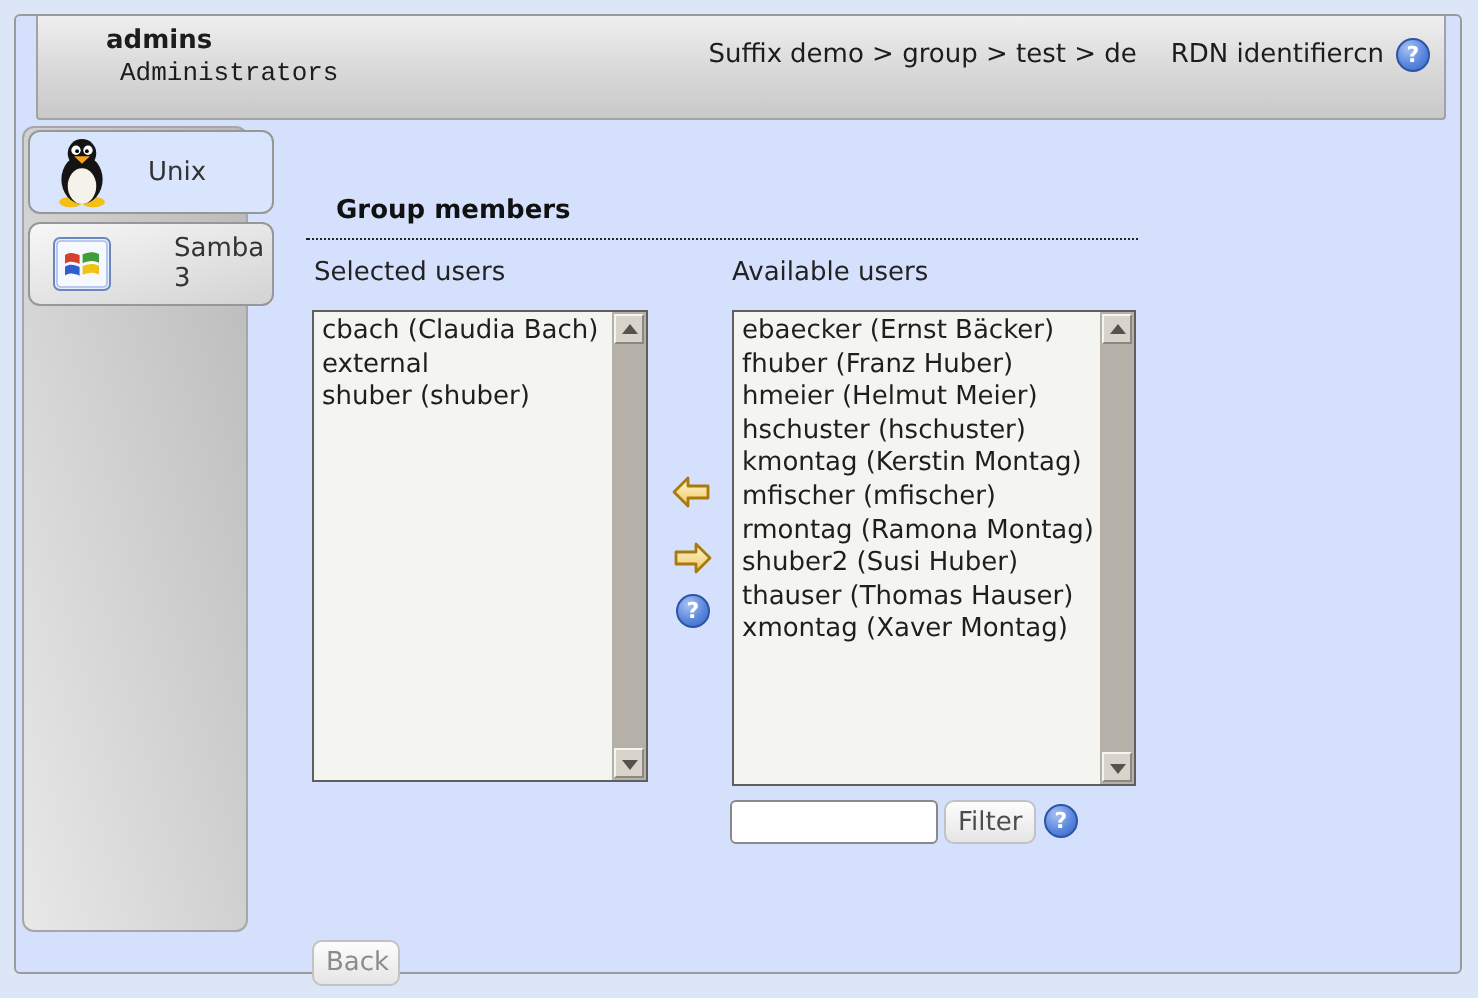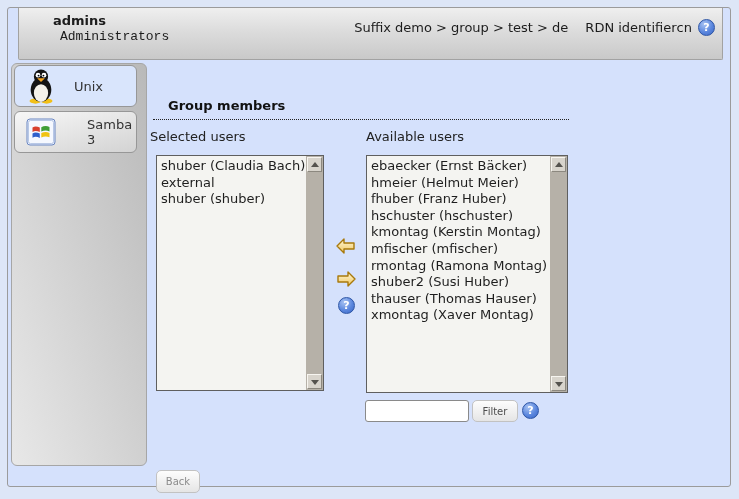--- a/index.html
+++ b/index.html
@@ -37,21 +37,21 @@
     width:17px; height:17px; border-radius:50%;
     background:radial-gradient(circle at 35% 28%, #a8c3f2, #5b87de 55%, #3a66c6);
     border:1px solid #2d55a5;
     color:#fff; font-weight:bold; font-size:11px;
     display:inline-flex; align-items:center; justify-content:center;
     cursor:pointer; flex:0 0 auto;
   }
   .header-right .help-icon { margin-left:6px; }
   
   .sidebar {
-    position:absolute; left:3px; top:55px; width:136px; height:403px;
+    position:absolute; left:3px; top:55px; width:113px; height:403px;
     border:1px solid #a6a6a6; border-radius:6px;
     background:linear-gradient(to bottom left,#b9b9b9,#e8e8e8);
   }
   .tab {
     position:absolute; left:2px; width:123px; height:42px;
     border:1px solid #979797; border-radius:6px;
     display:flex; align-items:center; padding-left:11px;
     color:#333; cursor:pointer;
   }
   .tab .tab-label { margin-left:18px; }
@@ -59,21 +59,21 @@
   .tab-samba { top:47px; background:linear-gradient(165deg,#f7f7f7,#d3d3d3);gap:13px; }
   .tab-icon { flex:0 0 auto; display:block; }
   
   .section-heading {
     position:absolute; left:145px; top:90px; width:416px;
     font-weight:bold; color:#111;
     padding:0 0 6px 15px;
     border-bottom:1px dotted #222;
   }
   .col-label { position:absolute; top:121px; color:#222; }
-  .label-selected { left:142px; }
+  .label-selected { left:149px; }
   .label-available { left:358px; }
   
   .listbox {
     position:absolute; top:147px; background:#f4f4f1;
     border:1px solid #5f5f5f;
   }
   .listbox-selected { left:148px; width:168px; height:236px; }
   .listbox-available { left:358px; width:202px; height:238px; }
   .list-items {
     position:absolute; left:0; top:0; right:17px; bottom:0;
@@ -109,21 +109,21 @@
   .help-mid { position:absolute; left:330px; top:289px; }
   
   .filter-input {
     position:absolute; left:357px; top:392px; width:104px; height:22px;
     border:1px solid #8a8a8a; border-radius:3px; background:#fff;
     font-family:inherit; font-size:13px; padding:0 4px;
   }
   .btn {
     background:linear-gradient(#fdfdfd,#e5e5e5);
     border:1px solid #c2c2c2; border-radius:5px;
-    font-family:inherit; font-size:10px;
+    font-family:inherit; font-size:13px;
     cursor:pointer;
   }
   .filter-btn {
     position:absolute; left:464px; top:392px; width:46px; height:22px;
     color:#4d4d4d;
   }
   .help-filter { position:absolute; left:514px; top:394px; }
   
   .back-btn {
     position:absolute; left:148px; top:432px; width:44px; height:23px;
@@ -179,39 +179,39 @@
     </div>
   </div>
 
   <div class="section-heading">Group members</div>
 
   <div class="col-label label-selected">Selected users</div>
   <div class="col-label label-available">Available users</div>
 
   <div class="listbox listbox-selected">
     <div class="list-items">
-        <div class="list-item">shuber (Claudia Bach)</div>
+        <div class="list-item">cbach (Claudia Bach)</div>
         <div class="list-item">external</div>
         <div class="list-item">shuber (shuber)</div>
       </div>
     <div class="scrollbar">
       <div class="sb-btn sb-up">
           <div class="tri-up"></div>
         </div>
       <div class="sb-btn sb-down">
           <div class="tri-down"></div>
         </div>
     </div>
   </div>
 
   <div class="listbox listbox-available">
     <div class="list-items">
         <div class="list-item">ebaecker (Ernst Bäcker)</div>
+        <div class="list-item">fhuber (Franz Huber)</div>
         <div class="list-item">hmeier (Helmut Meier)</div>
-        <div class="list-item">fhuber (Franz Huber)</div>
         <div class="list-item">hschuster (hschuster)</div>
         <div class="list-item">kmontag (Kerstin Montag)</div>
         <div class="list-item">mfischer (mfischer)</div>
         <div class="list-item">rmontag (Ramona Montag)</div>
         <div class="list-item">shuber2 (Susi Huber)</div>
         <div class="list-item">thauser (Thomas Hauser)</div>
         <div class="list-item">xmontag (Xaver Montag)</div>
       </div>
     <div class="scrollbar">
       <div class="sb-btn sb-up">

